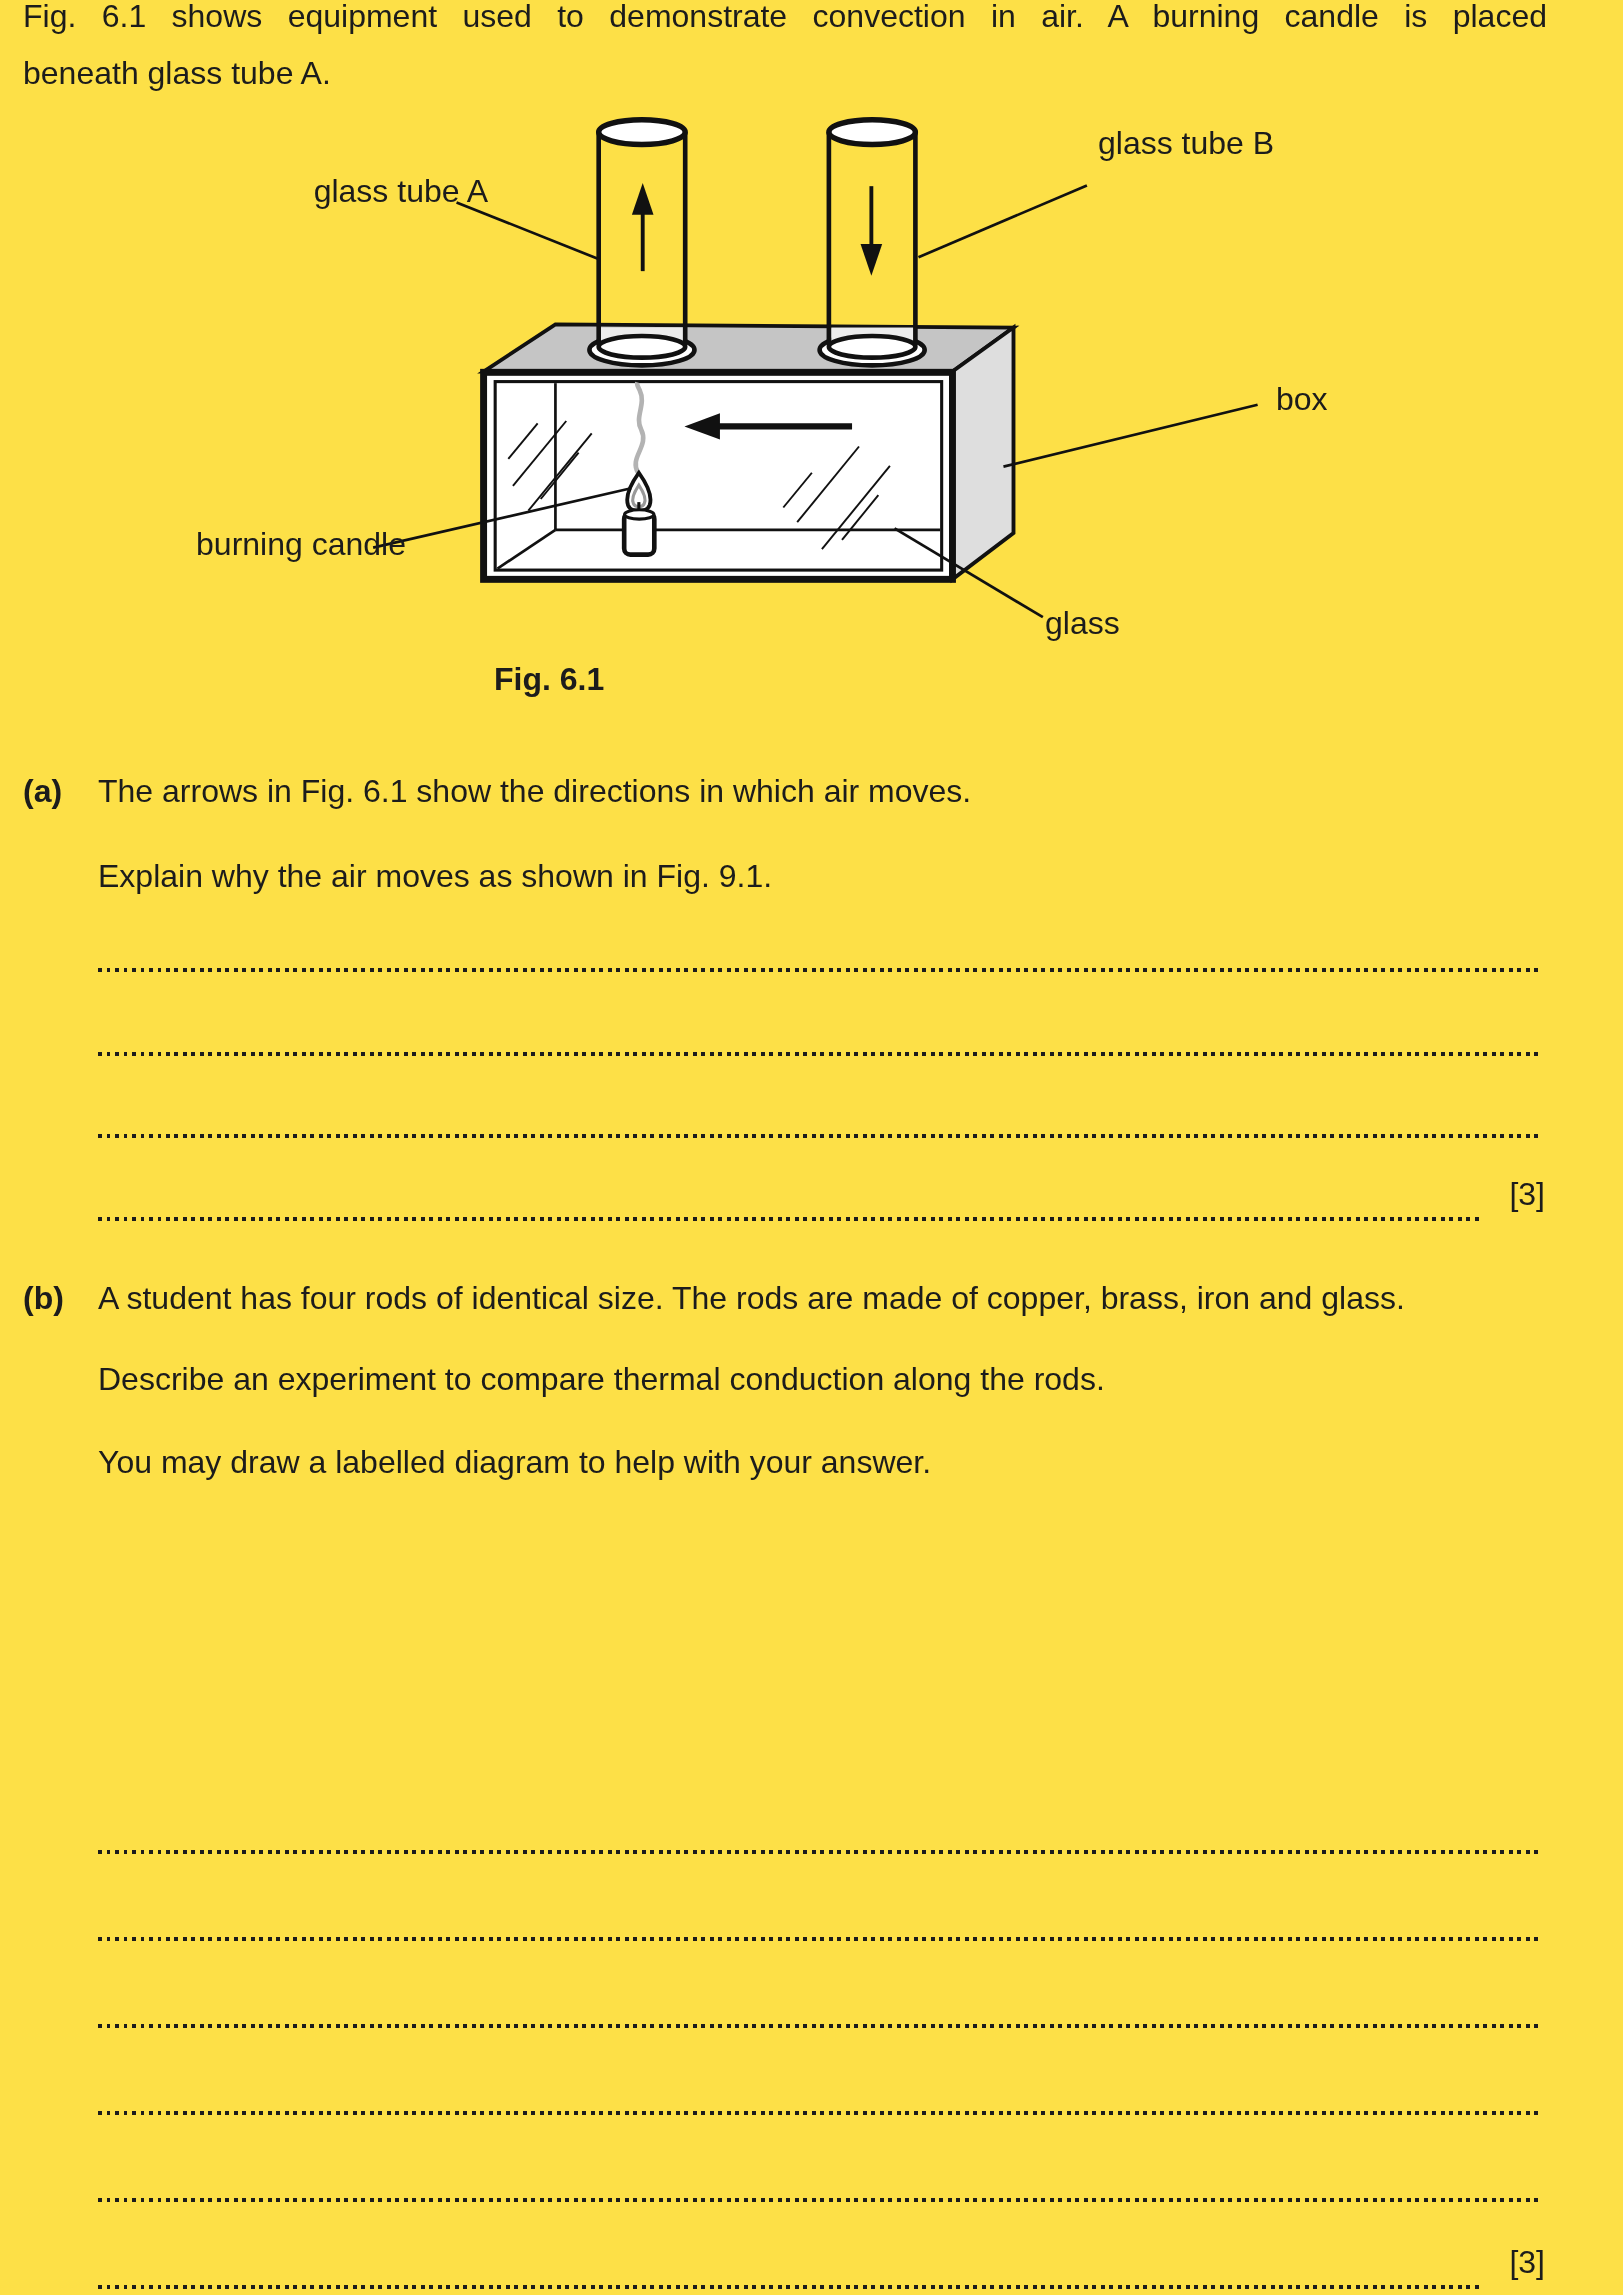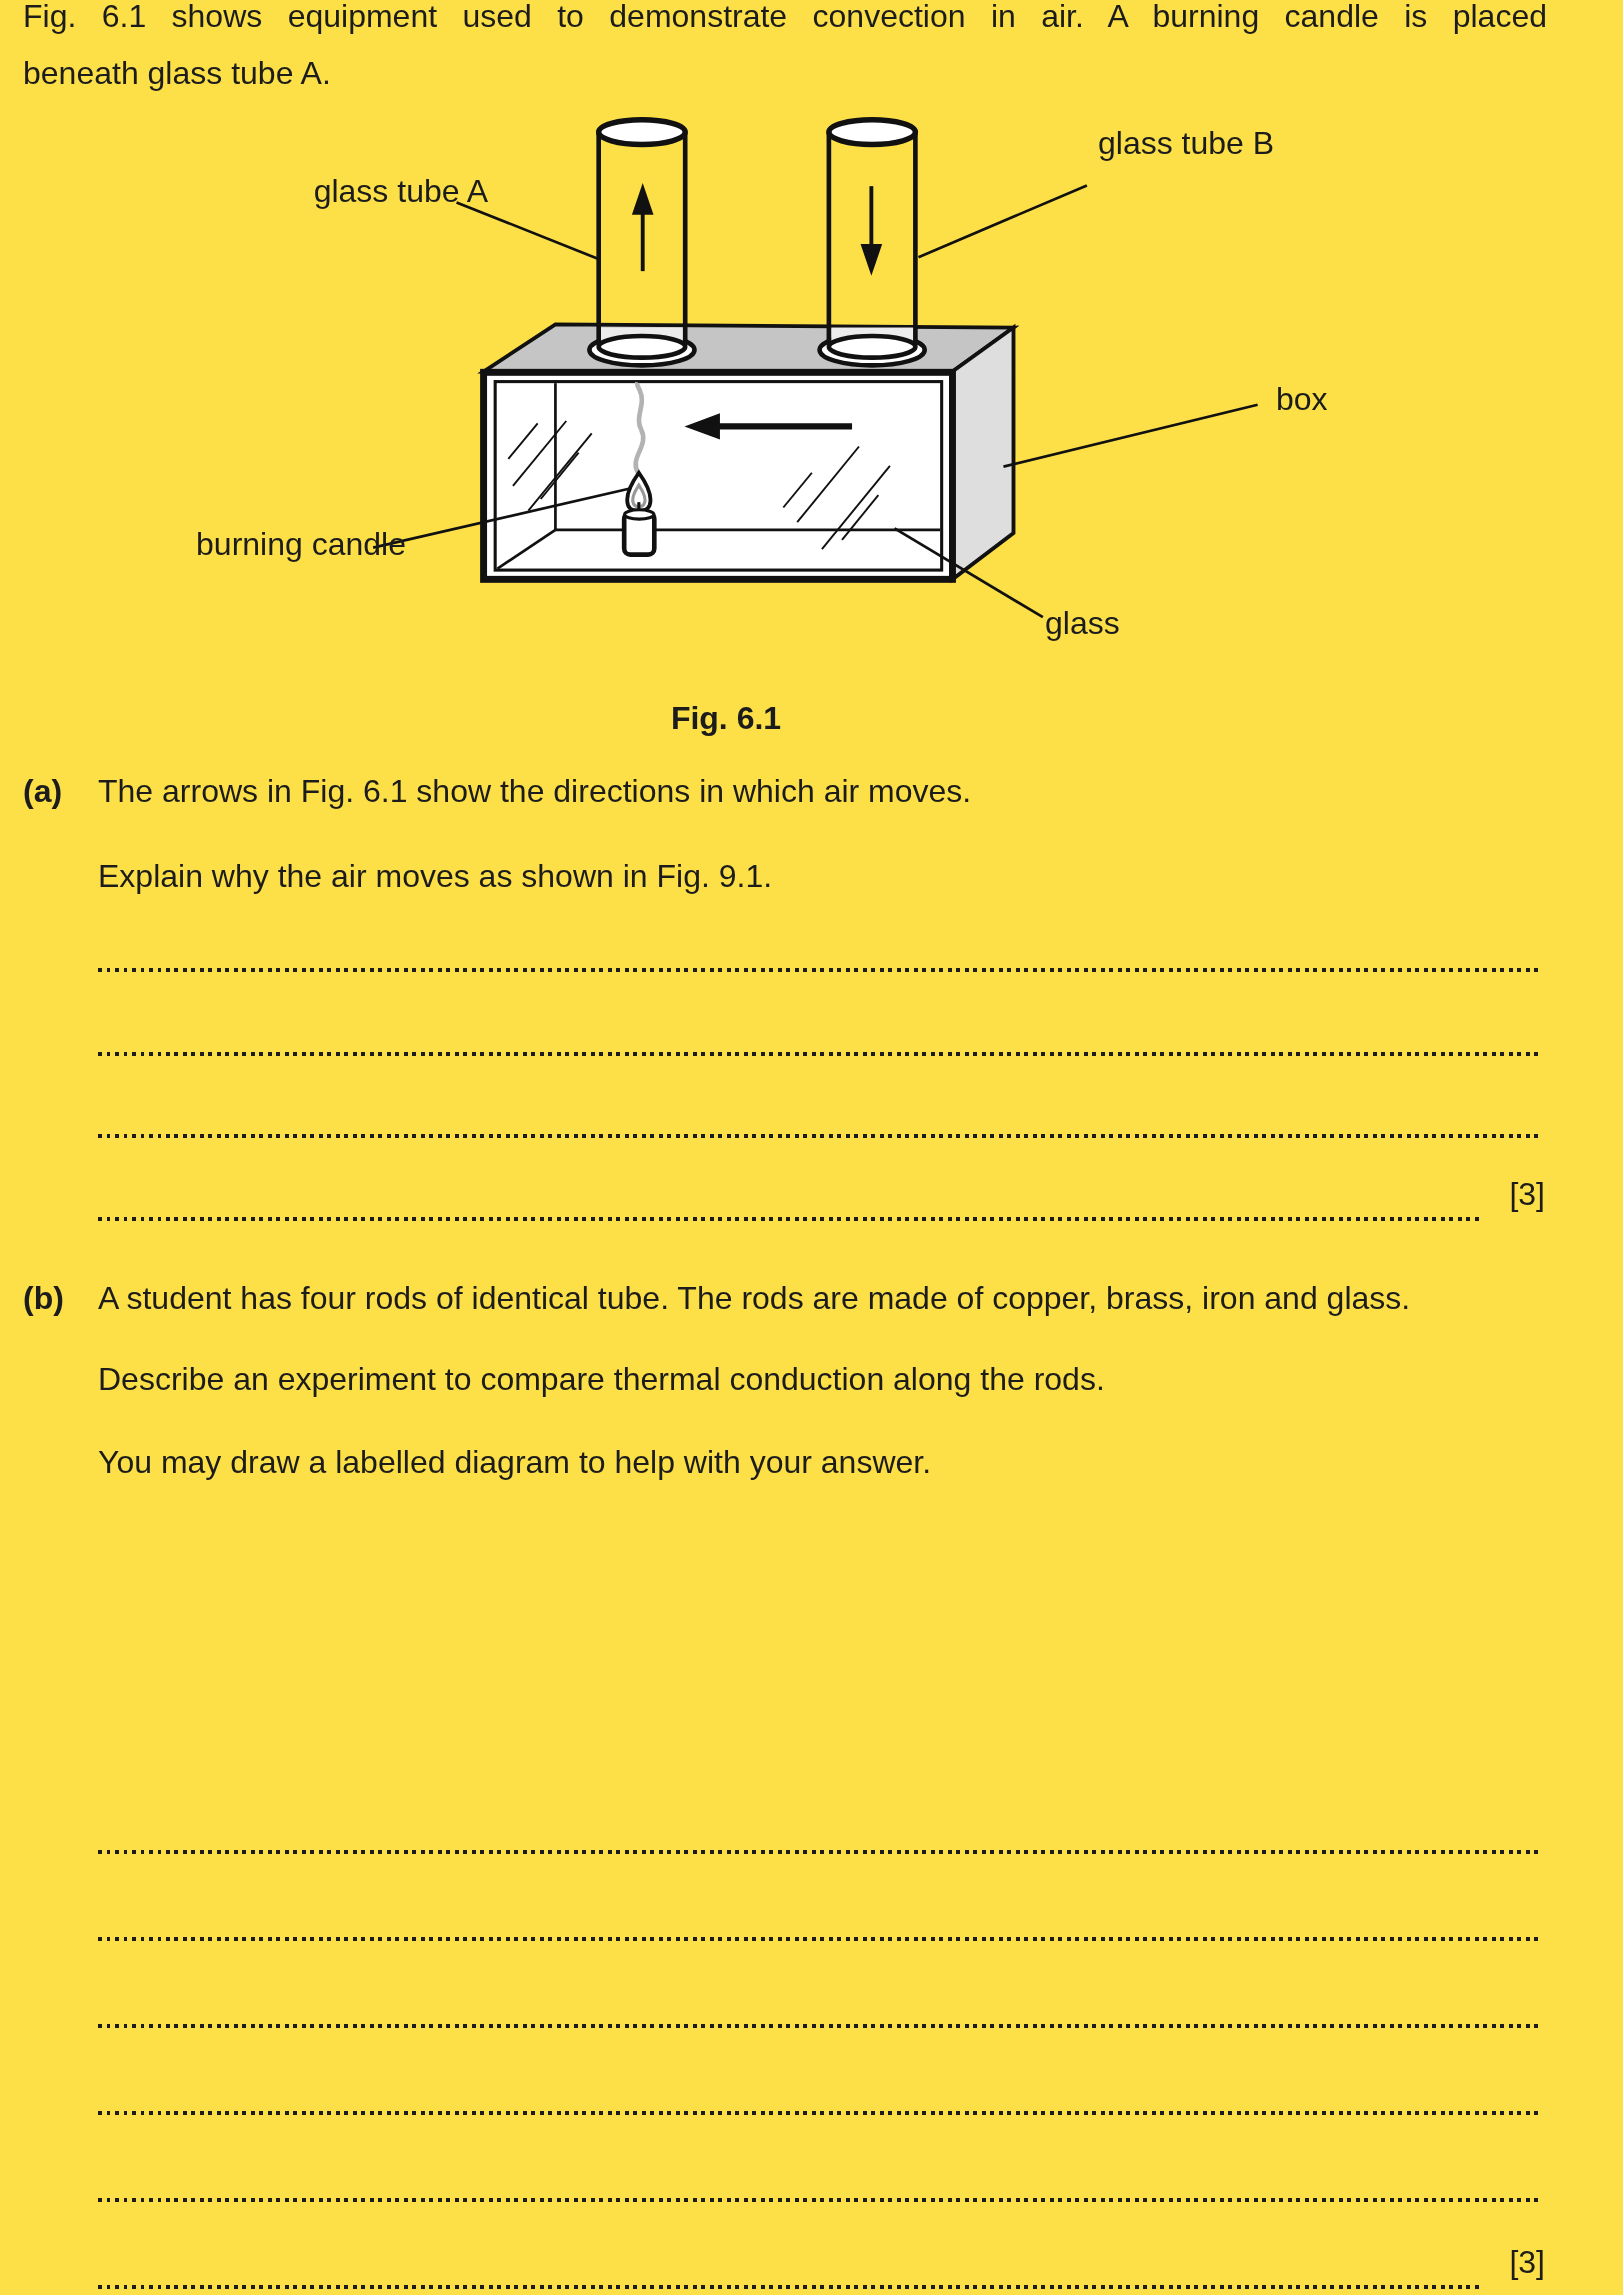--- a/index.html
+++ b/index.html
@@ -125,34 +125,34 @@
       <line x1="1158" y1="684" x2="1350" y2="799"></line>
     </g>
   </svg>
 
   <div class="lbl" style="right:1173px;top:172px;margin-left:24px;">glass tube A</div>
   <div class="lbl" style="left:1098px;top:124px;">glass tube B</div>
   <div class="lbl" style="left:1276px;top:380px;">box</div>
   <div class="lbl" style="right:1255px;top:525px;">burning candle</div>
   <div class="lbl" style="left:1045px;top:604px;">glass</div>
 
-  <div class="txt bold" style="left:494px;top:697px;width:464px;text-align:center;">Fig. 6.1</div>
+  <div class="txt bold" style="left:494px;top:658px;width:464px;text-align:left;">Fig. 6.1</div>
 
   <div class="txt bold" style="left:23px;top:770px;">(a)</div>
   <div class="txt" style="left:98px;top:770px;">The arrows in Fig. 6.1 show the directions in which air moves.</div>
   <div class="txt" style="left:98px;top:855px;">Explain why the air moves as shown in Fig. 9.1.</div>
 
   <div class="dotline" style="left:98px;top:968px;width:1442px;"></div>
   <div class="dotline" style="left:98px;top:1052px;width:1442px;"></div>
   <div class="dotline" style="left:98px;top:1134px;width:1442px;"></div>
   <div class="dotline" style="left:98px;top:1217px;width:1382px;"></div>
   <div class="mark" style="left:1468px;top:1176px;">[3]</div>
 
   <div class="txt bold" style="left:23px;top:1277px;">(b)</div>
-  <div class="txt" style="left:98px;top:1277px;">A student has four rods of identical tube. The rods are made of copper, brass, iron and glass.</div>
+  <div class="txt" style="left:98px;top:1277px;">A student has four rods of identical size. The rods are made of copper, brass, iron and glass.</div>
   <div class="txt" style="left:98px;top:1358px;">Describe an experiment to compare thermal conduction along the rods.</div>
   <div class="txt" style="left:98px;top:1441px;">You may draw a labelled diagram to help with your answer.</div>
 
   <div class="dotline" style="left:98px;top:1850px;width:1442px;"></div>
   <div class="dotline" style="left:98px;top:1937px;width:1442px;"></div>
   <div class="dotline" style="left:98px;top:2024px;width:1442px;"></div>
   <div class="dotline" style="left:98px;top:2111px;width:1442px;"></div>
   <div class="dotline" style="left:98px;top:2198px;width:1442px;"></div>
   <div class="dotline" style="left:98px;top:2285px;width:1382px;"></div>
   <div class="mark" style="left:1468px;top:2244px;">[3]</div>

